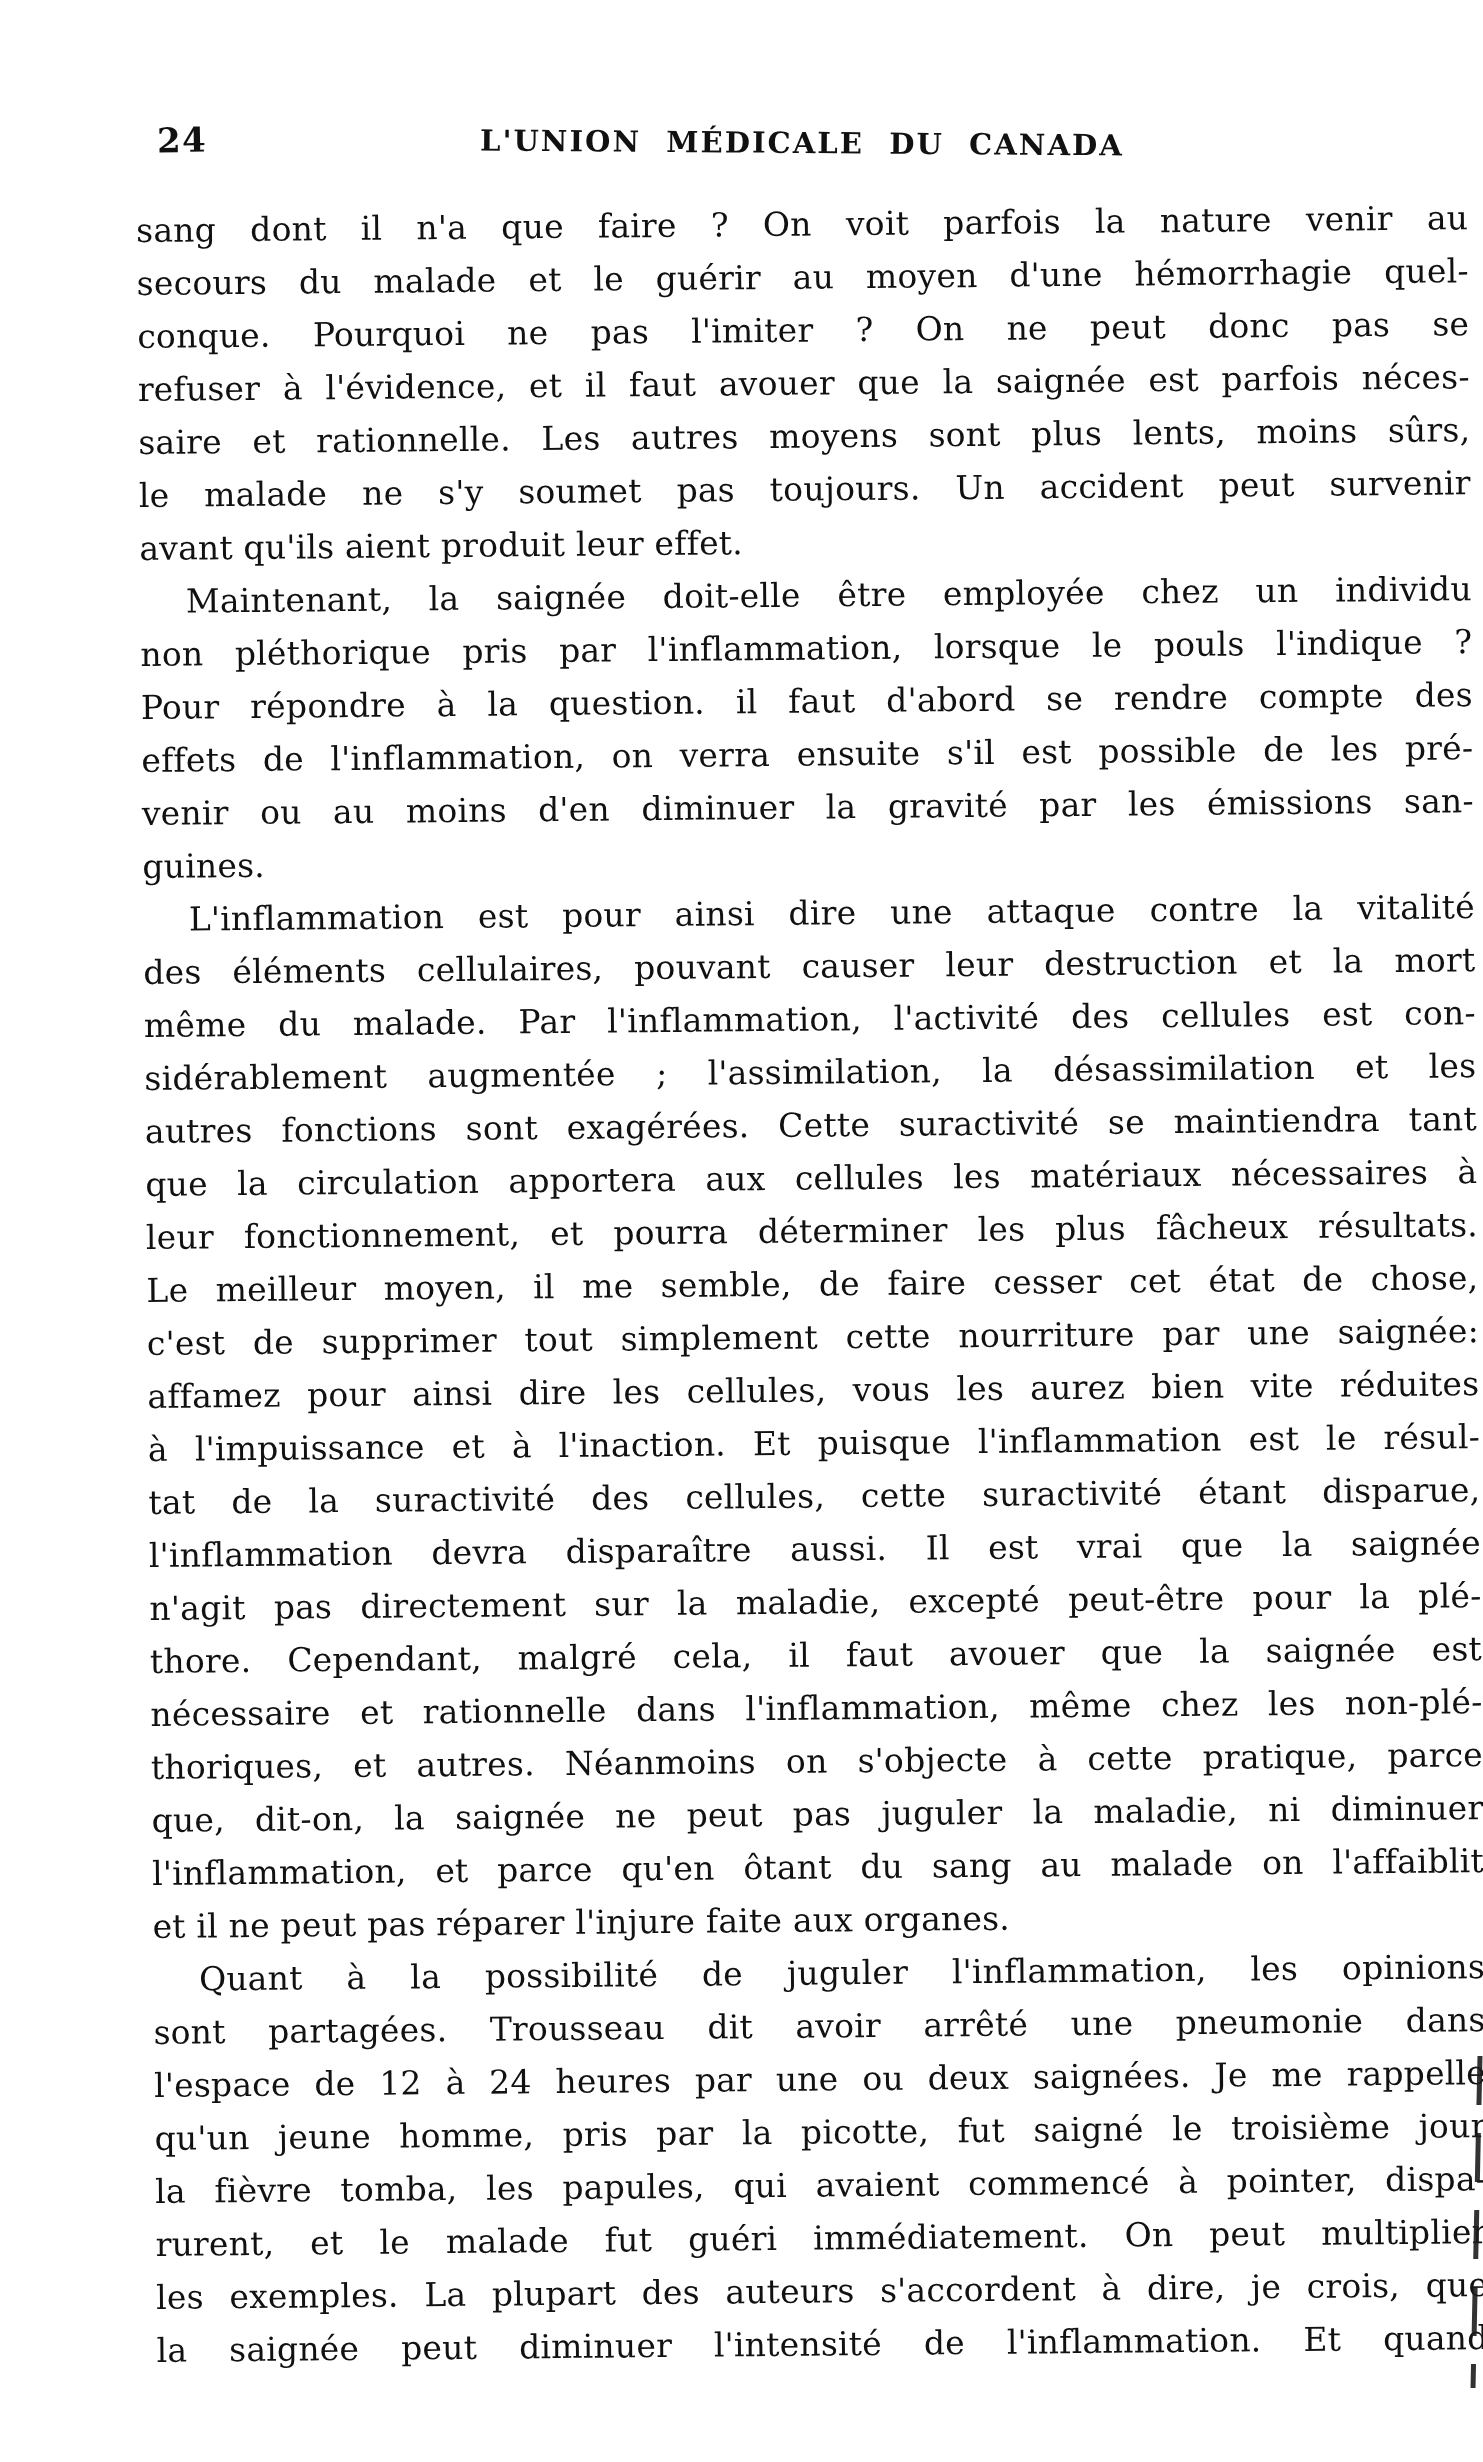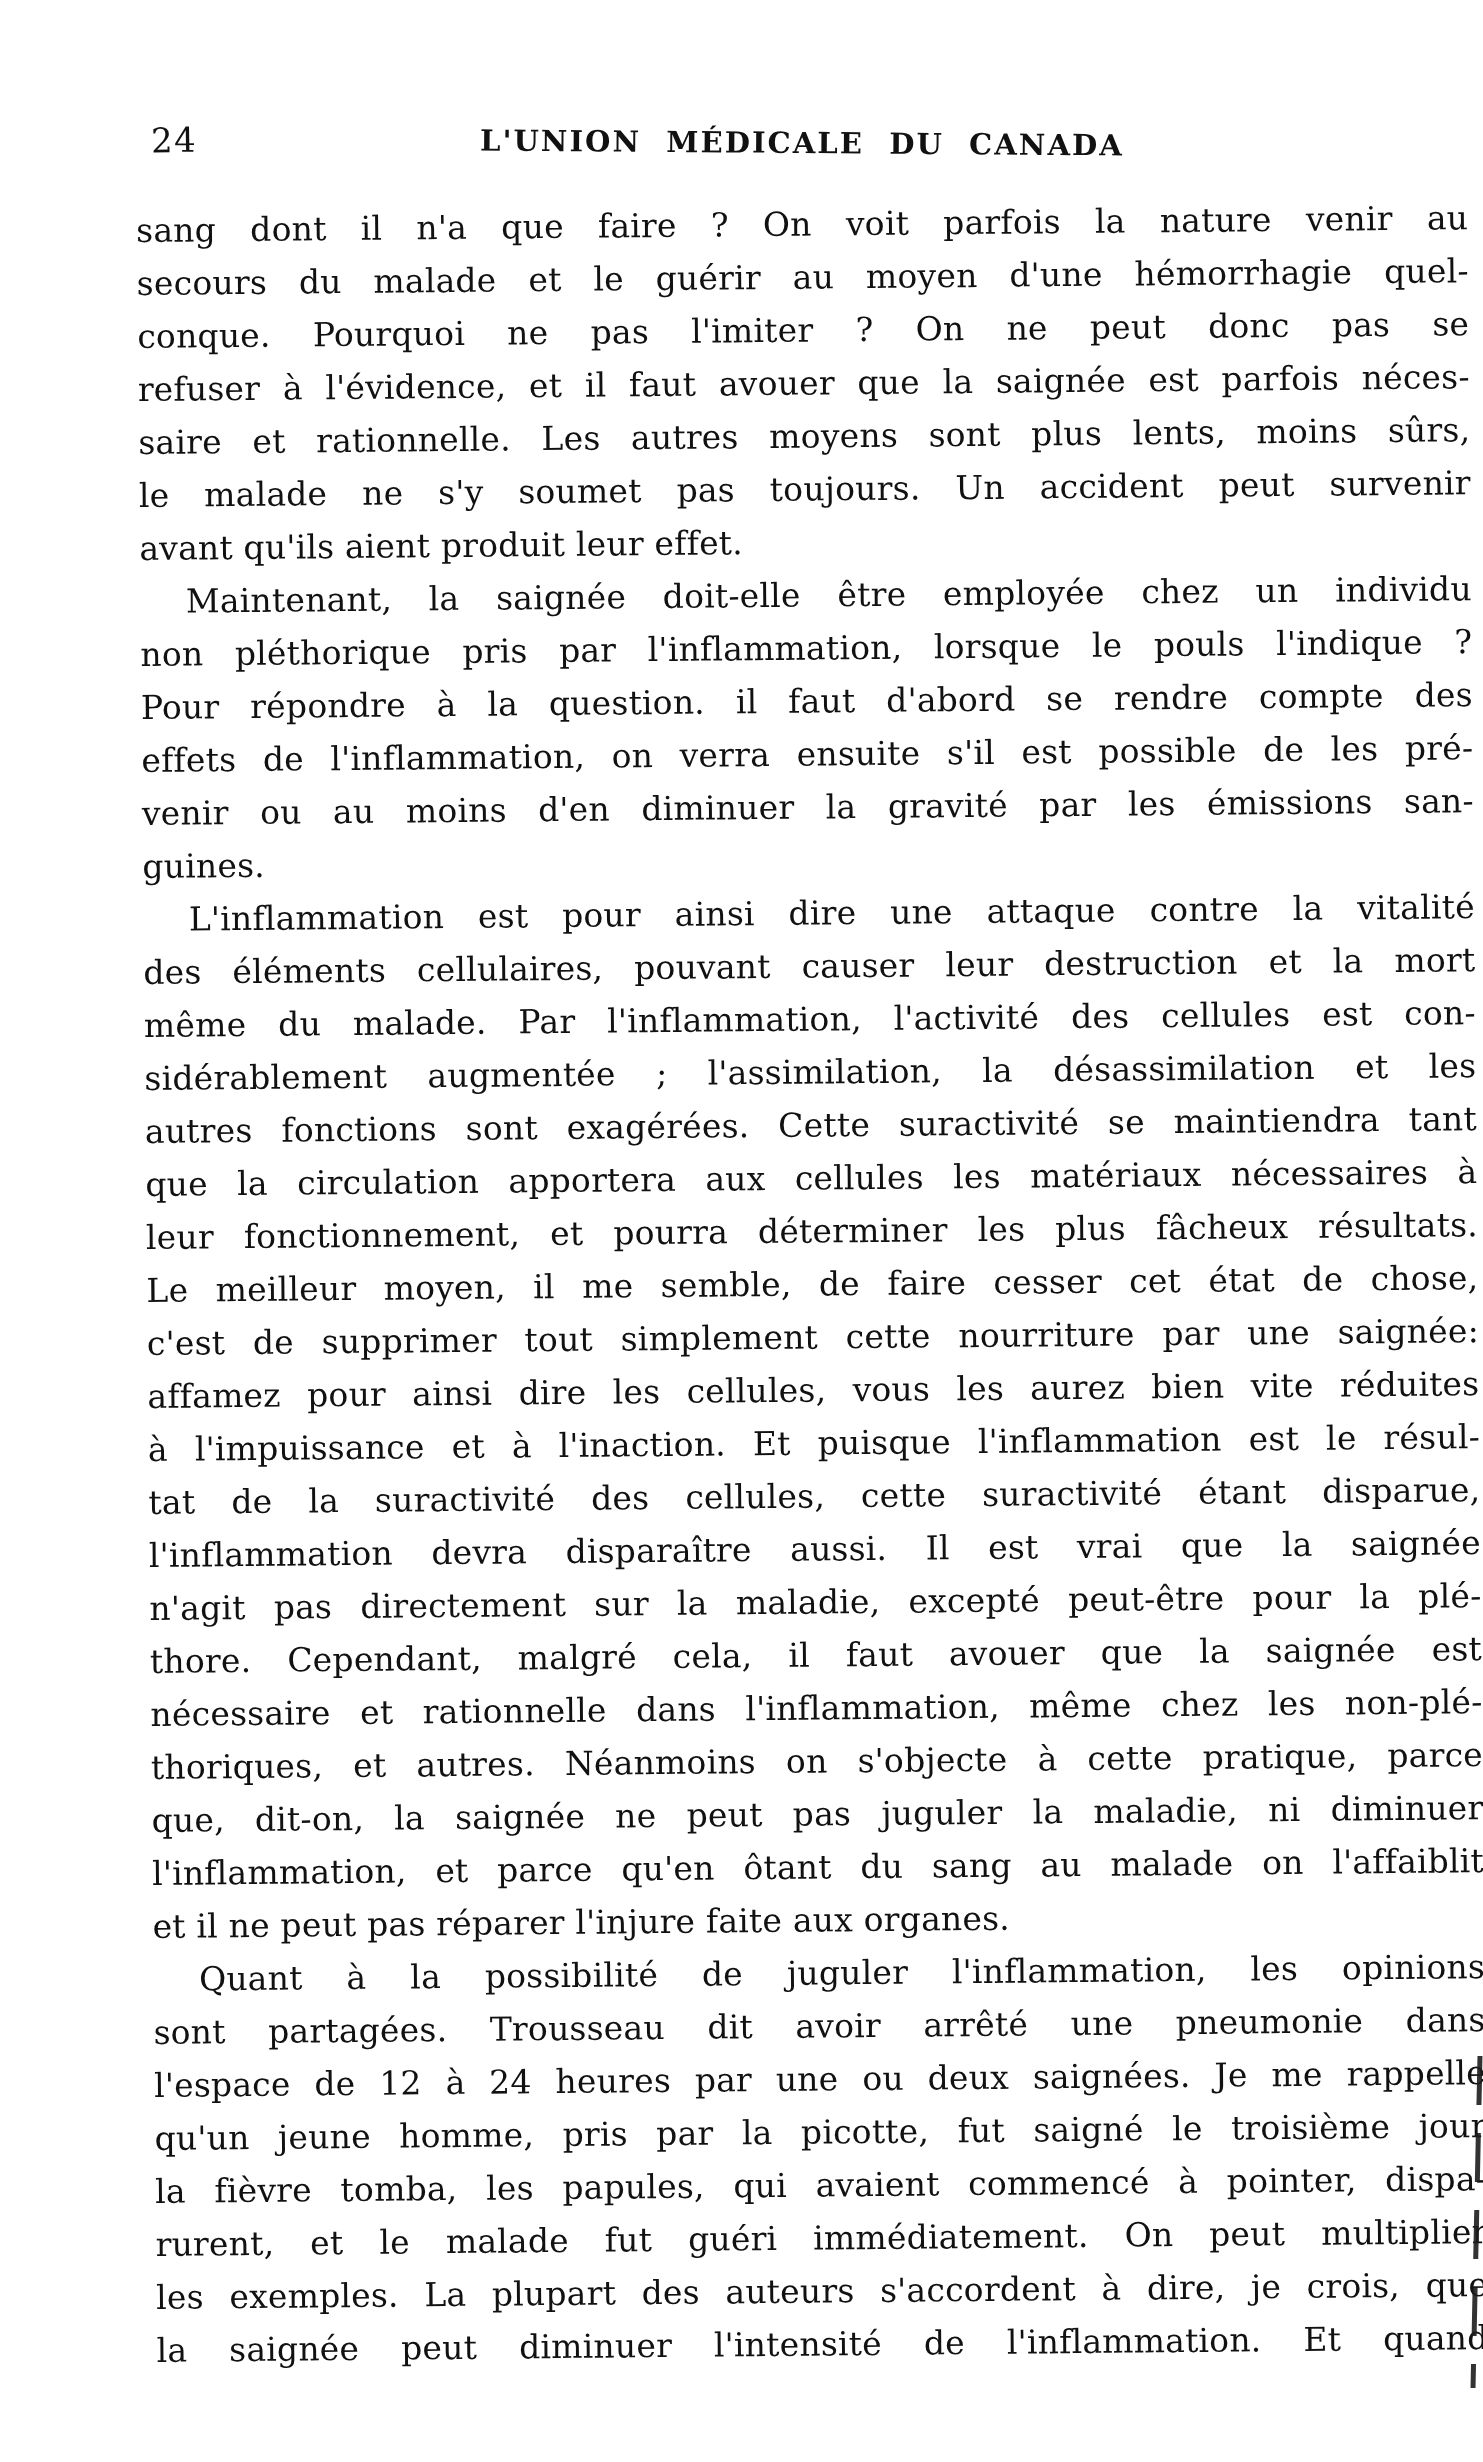--- a/index.html
+++ b/index.html
@@ -8,22 +8,22 @@
   body {
     width:1484px; height:2462px;
     background: var(--paper);
     color: var(--ink);
     font-family: "DejaVu Serif", "Liberation Serif", serif;
     overflow:hidden;
     position:relative;
   }
   .page { position:absolute; inset:0; }
   .page-number {
-    position:absolute; left:151px; top:120px;
-    font-size:34px; font-weight:400; letter-spacing:1.4px;
+    position:absolute; left:157px; top:120px;
+    font-size:34px; font-weight:700; letter-spacing:1.4px;
     transform:rotate(-1deg);
   }
   .journal-title {
     position:absolute; left:136px; top:126px; width:1332px;
     text-align:center;
     font-size:29px; font-weight:700;
     letter-spacing:2.1px; word-spacing:13px;
     transform:rotate(0.45deg);
     white-space:nowrap;
   }

